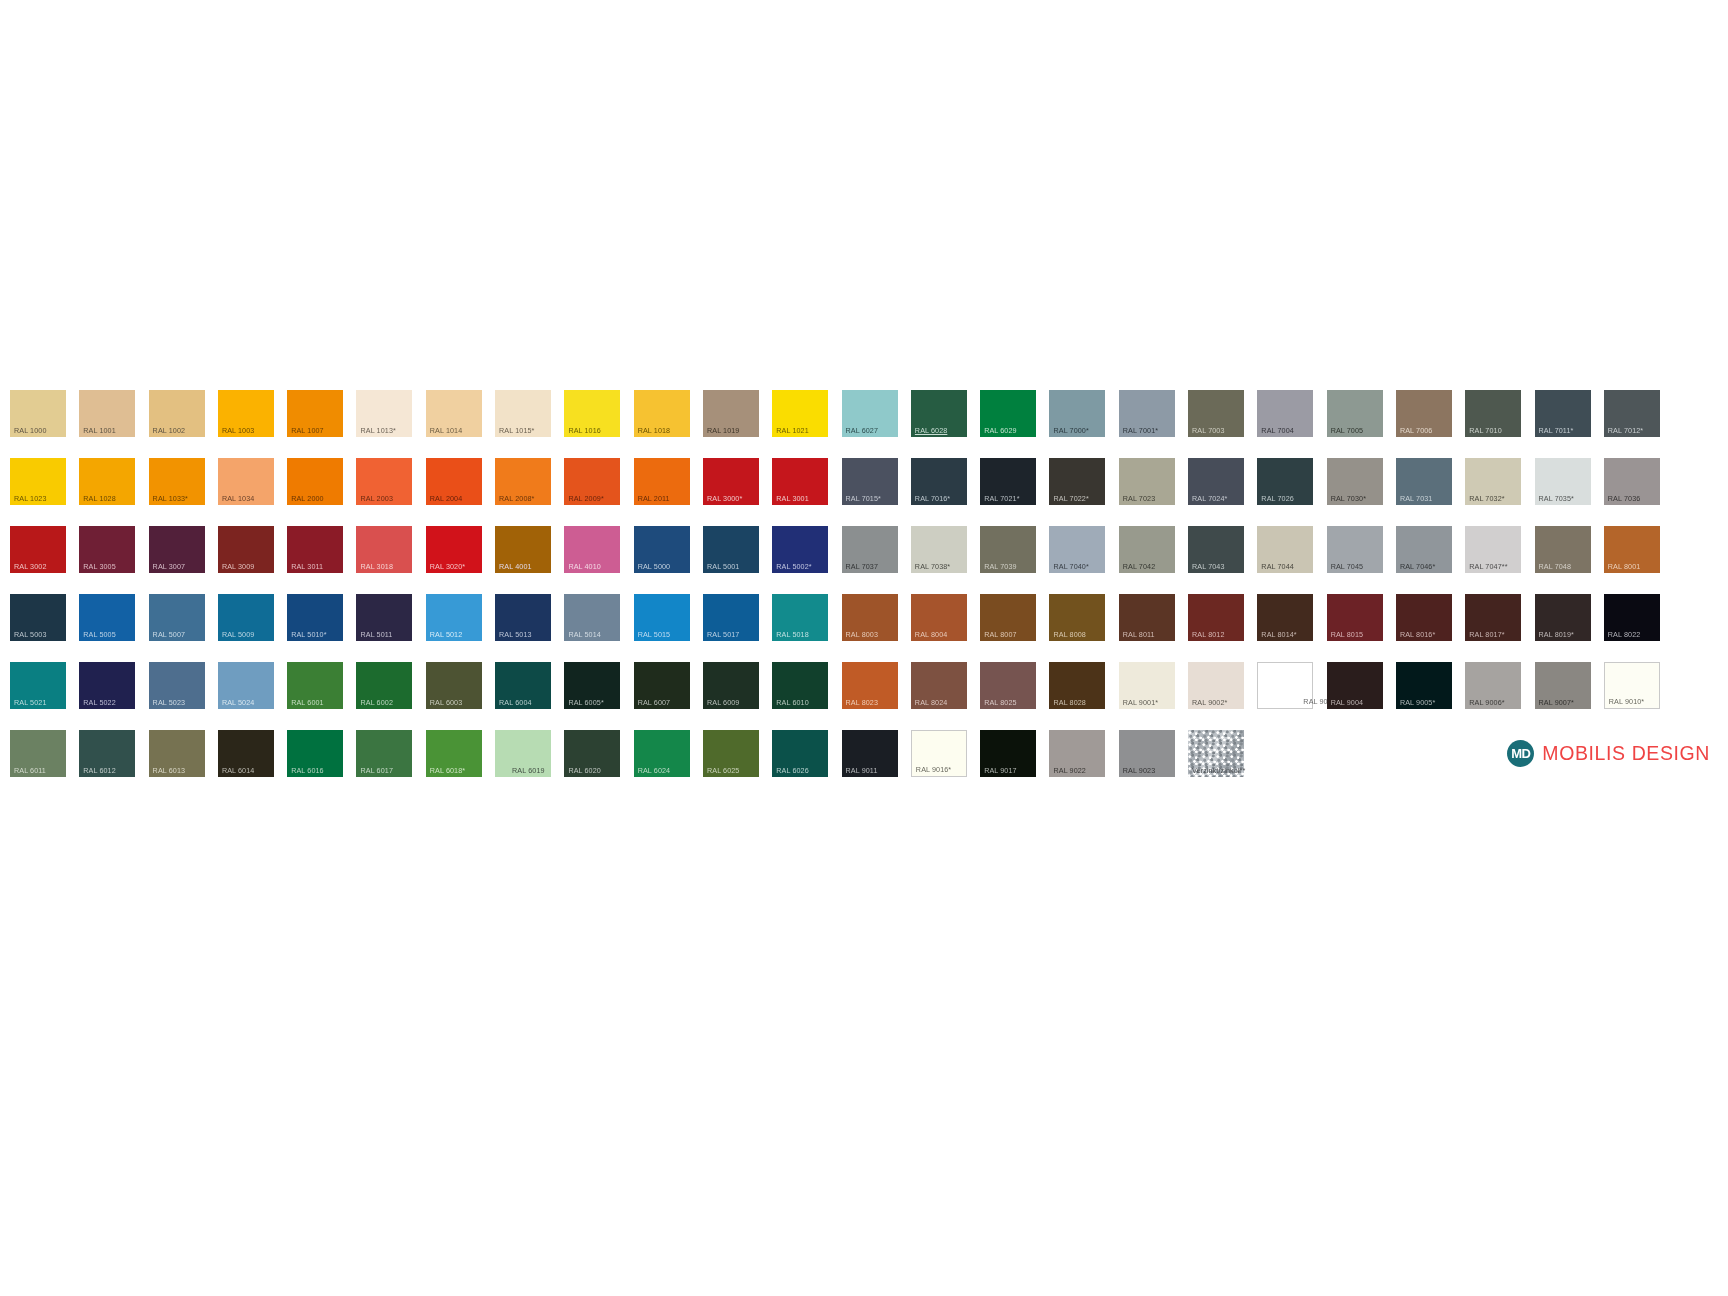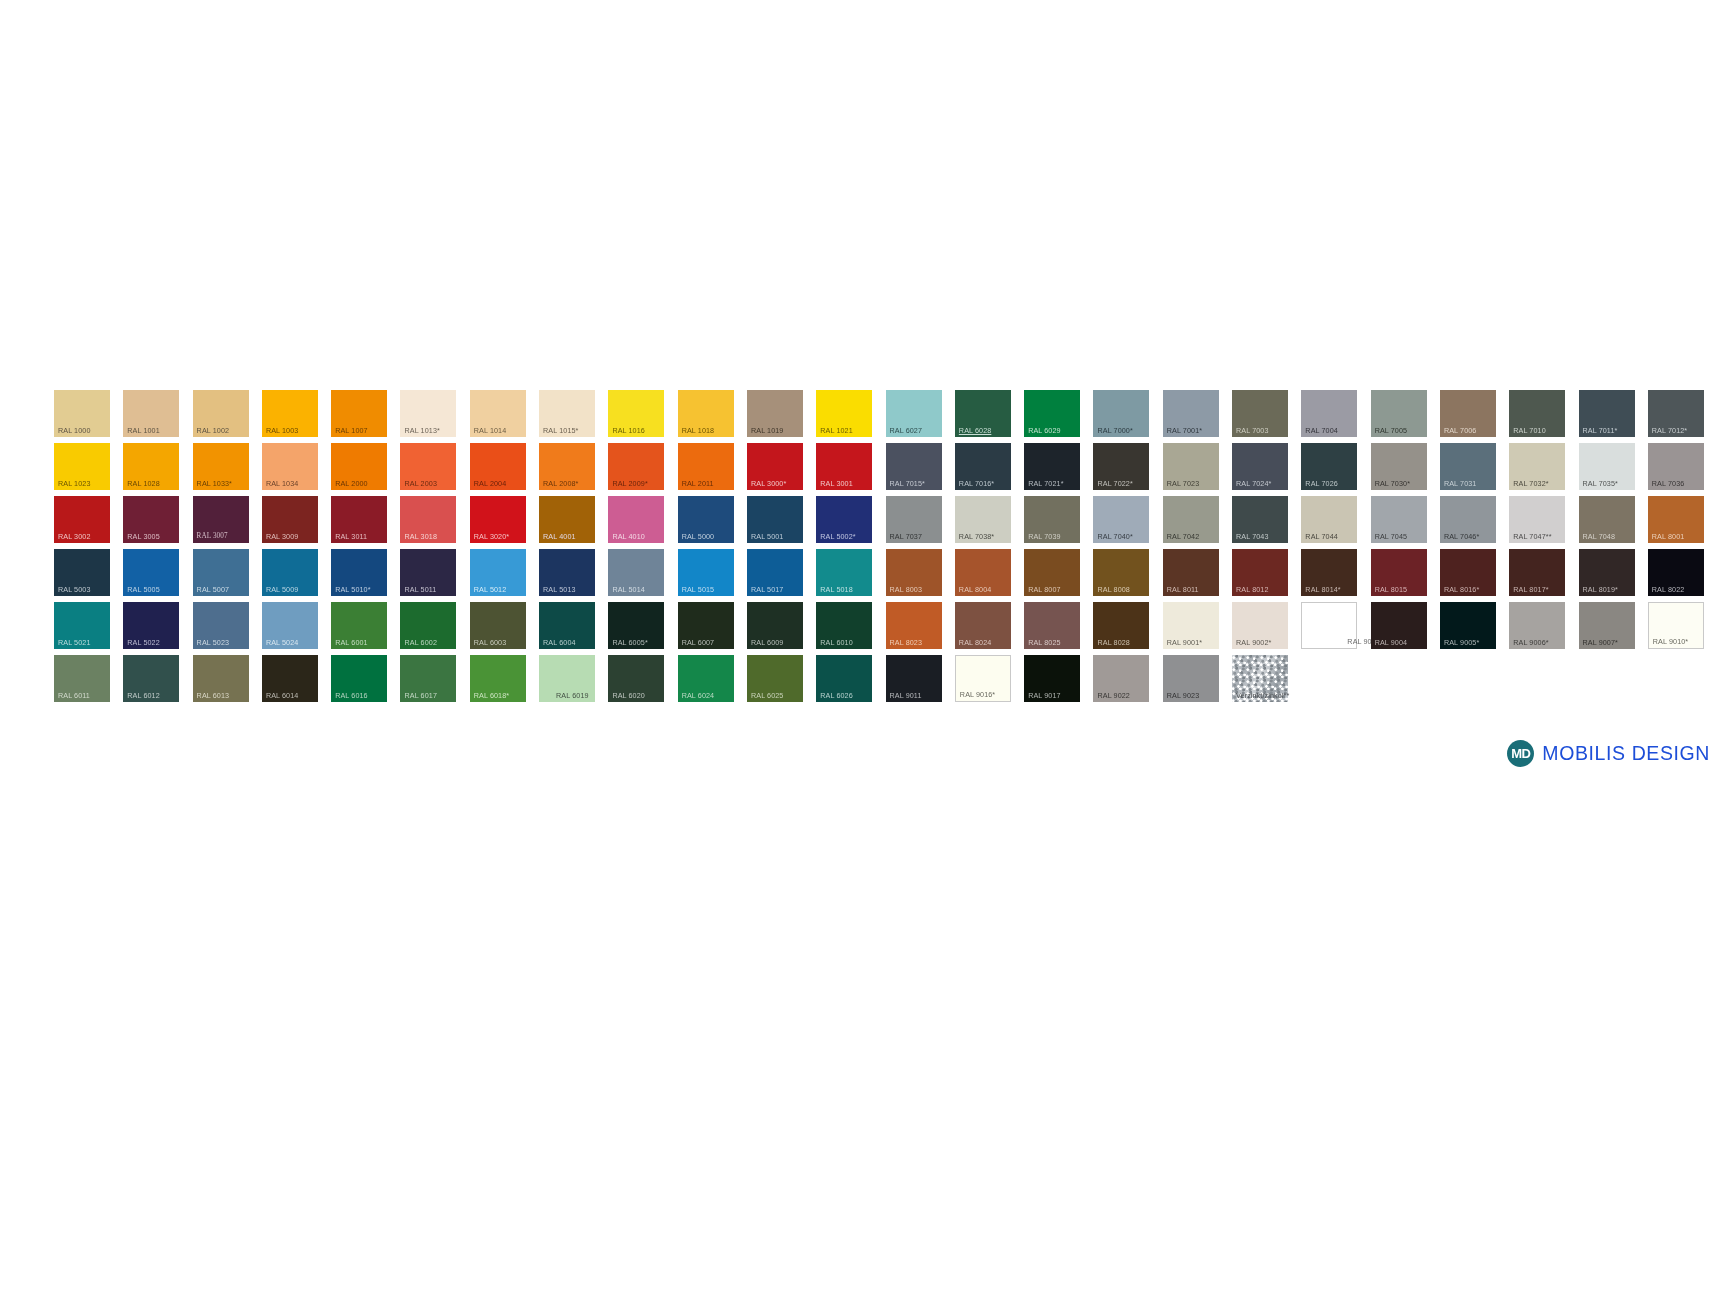--- a/index.html
+++ b/index.html
@@ -11,22 +11,21 @@
     position:relative;
   }
   #chart{
     position:absolute;
     left:10px;
     top:390px;
     width:1670px;
   }
   .row{
     display:flex;
-    height:53px;
-    margin-left:44px;
+    height:68px;
   }
   .swatch{
     width:56px;
     height:47px;
     margin-right:13.3px;
     position:relative;
     box-sizing:border-box;
     flex:0 0 auto;
   }
   .swatch .lbl{
@@ -68,21 +67,21 @@
     gap:8px;
   }
   #brand .mark{
     width:27px;height:27px;border-radius:50%;
     background:#1a6e78;
     display:flex;align-items:center;justify-content:center;
     color:#ffffff;font-size:13px;font-weight:bold;letter-spacing:-.5px;
   }
   #brand .word{
     font-size:19.5px;
-    color:#1d4ed8;
+    color:#ef4444;
     letter-spacing:.6px;
   }
 </style>
 </head>
 <body>
 
 <div id="chart">
     <div class="row">
       <div class="swatch" title="RAL 1000" style="background: rgb(226, 204, 146);">
         <span class="lbl" style="color: rgb(93, 83, 66);">RAL 1000</span>
@@ -231,21 +230,21 @@
         <span class="lbl" style="color: rgb(55, 52, 52);">RAL 7036</span>
       </div>
     </div>
     <div class="row">
       <div class="swatch" title="RAL 3002" style="background: rgb(184, 24, 25);">
         <span class="lbl" style="color: rgb(238, 192, 192);">RAL 3002</span>
       </div>
       <div class="swatch" title="RAL 3005" style="background: rgb(111, 31, 53);">
         <span class="lbl" style="color: rgb(220, 188, 196);">RAL 3005</span>
       </div>
-      <div class="swatch" title="RAL 3007" style="background: rgb(82, 32, 58); font-family: Liberation Serif, serif;">
+      <div class="swatch" title="RAL 3007" style="background: rgb(82, 32, 58);">
         <span class="lbl" style="color: rgb(212, 188, 199);">RAL 3007</span>
       </div>
       <div class="swatch" title="RAL 3009" style="background: rgb(124, 36, 32);">
         <span class="lbl" style="color: rgb(224, 190, 187);">RAL 3009</span>
       </div>
       <div class="swatch" title="RAL 3011" style="background: rgb(139, 27, 39);">
         <span class="lbl" style="color: rgb(229, 188, 192);">RAL 3011</span>
       </div>
       <div class="swatch" title="RAL 3018" style="background: rgb(217, 80, 79);">
         <span class="lbl" style="color: rgb(245, 210, 209);">RAL 3018</span>

